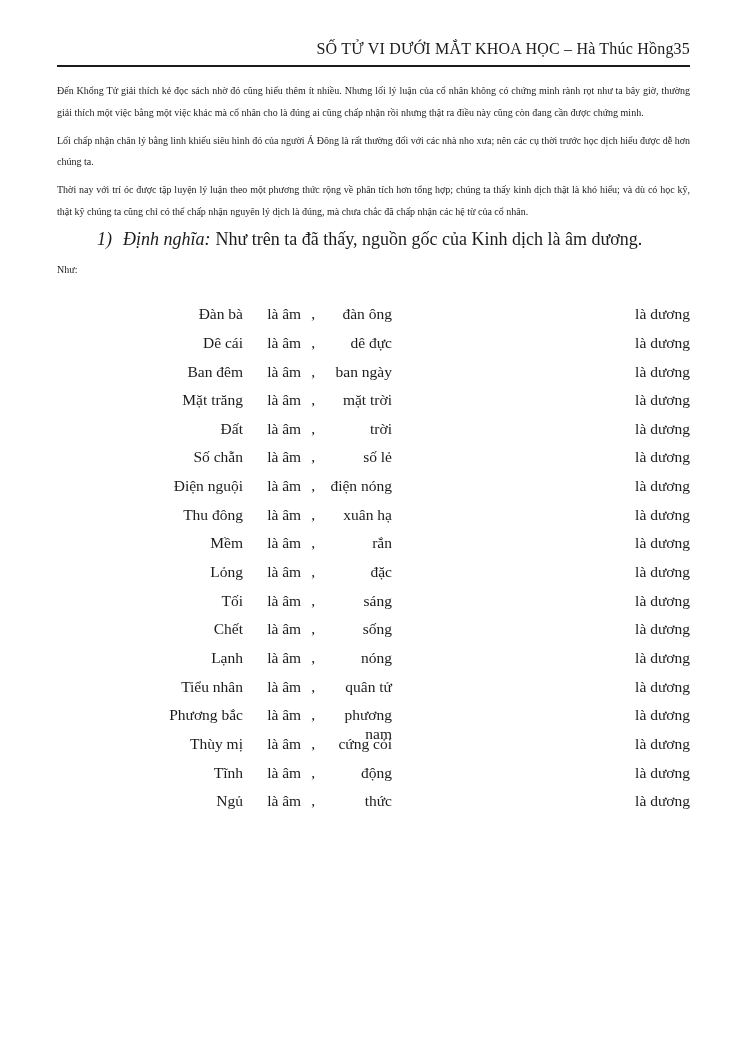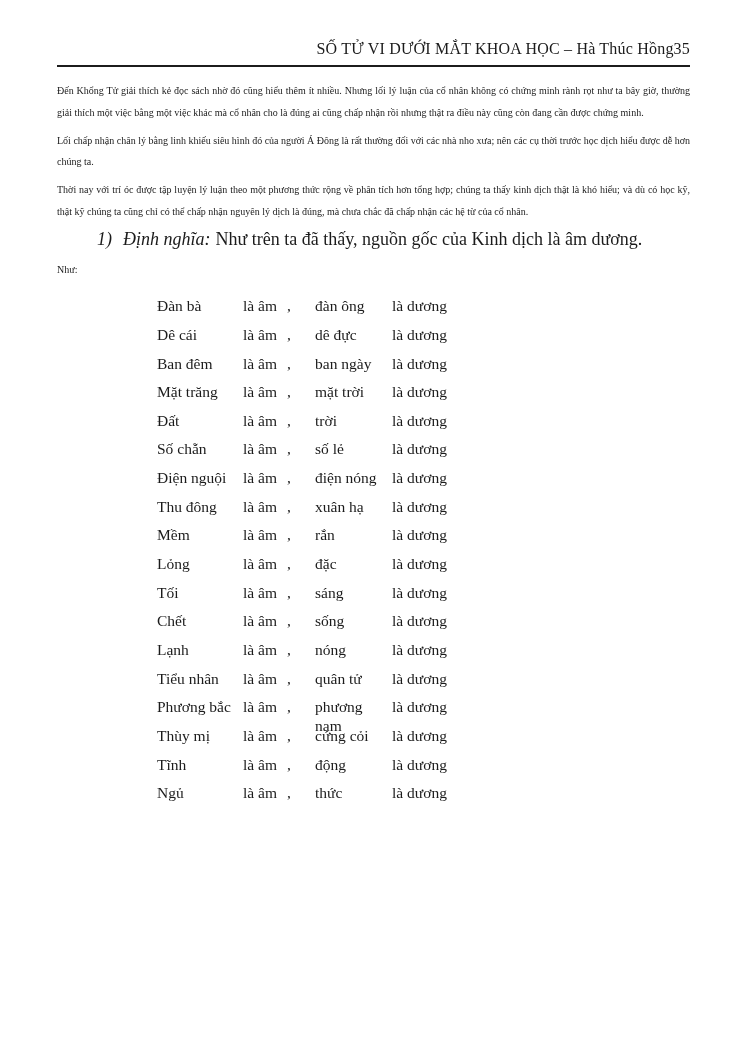--- a/index.html
+++ b/index.html
@@ -38,24 +38,25 @@
   }
   .section-heading .sec-title { margin-left: 10px; letter-spacing: 0.3px; }
   .numbered-item {
     font-size: 18px;
     line-height: 21.6px;
     padding-left: 40px;
     margin: 0 0 8px 0;
   }
   .numbered-item .item-no { font-style: italic; margin-right: 11px; }
   .numbered-item .item-lead { font-style: italic; margin-right: 5px; }
-  p.like-label { margin-bottom: 16px; }
+  p.like-label { margin-bottom: 24px; }
   .pair-table {
     margin-left: 100px;
     margin-top: 1px;
+    text-align: right;
   }
   .t-row {
     display: grid;
     grid-template-columns: 86px 72px 77px auto;
     height: 28.65px;
     font-size: 15.5px;
     line-height: 19px;
     align-items: start;
   }
   .t-row .comma { margin-left: 10px; }

